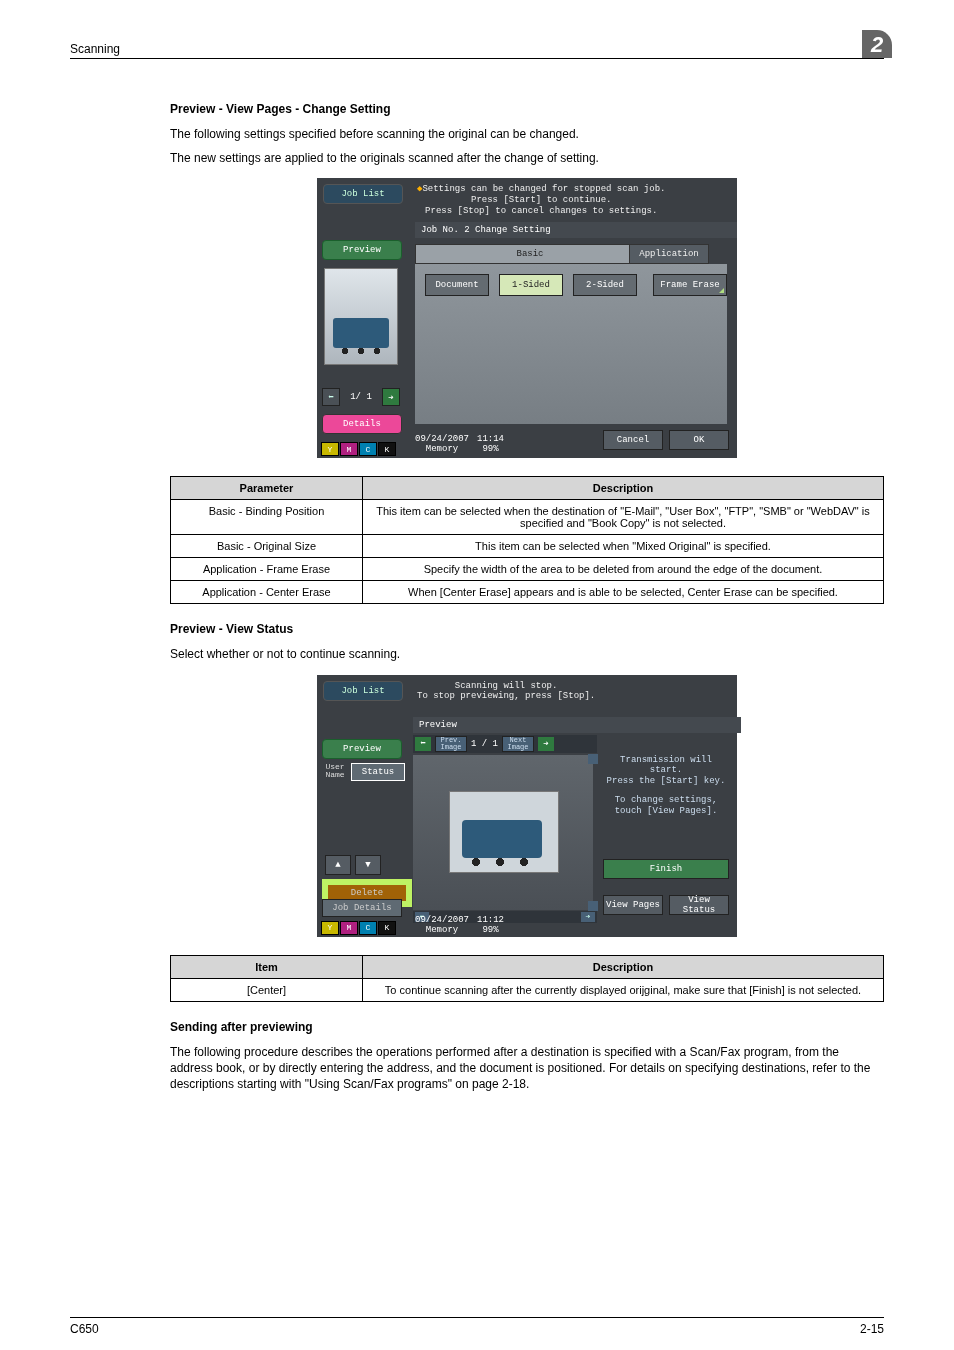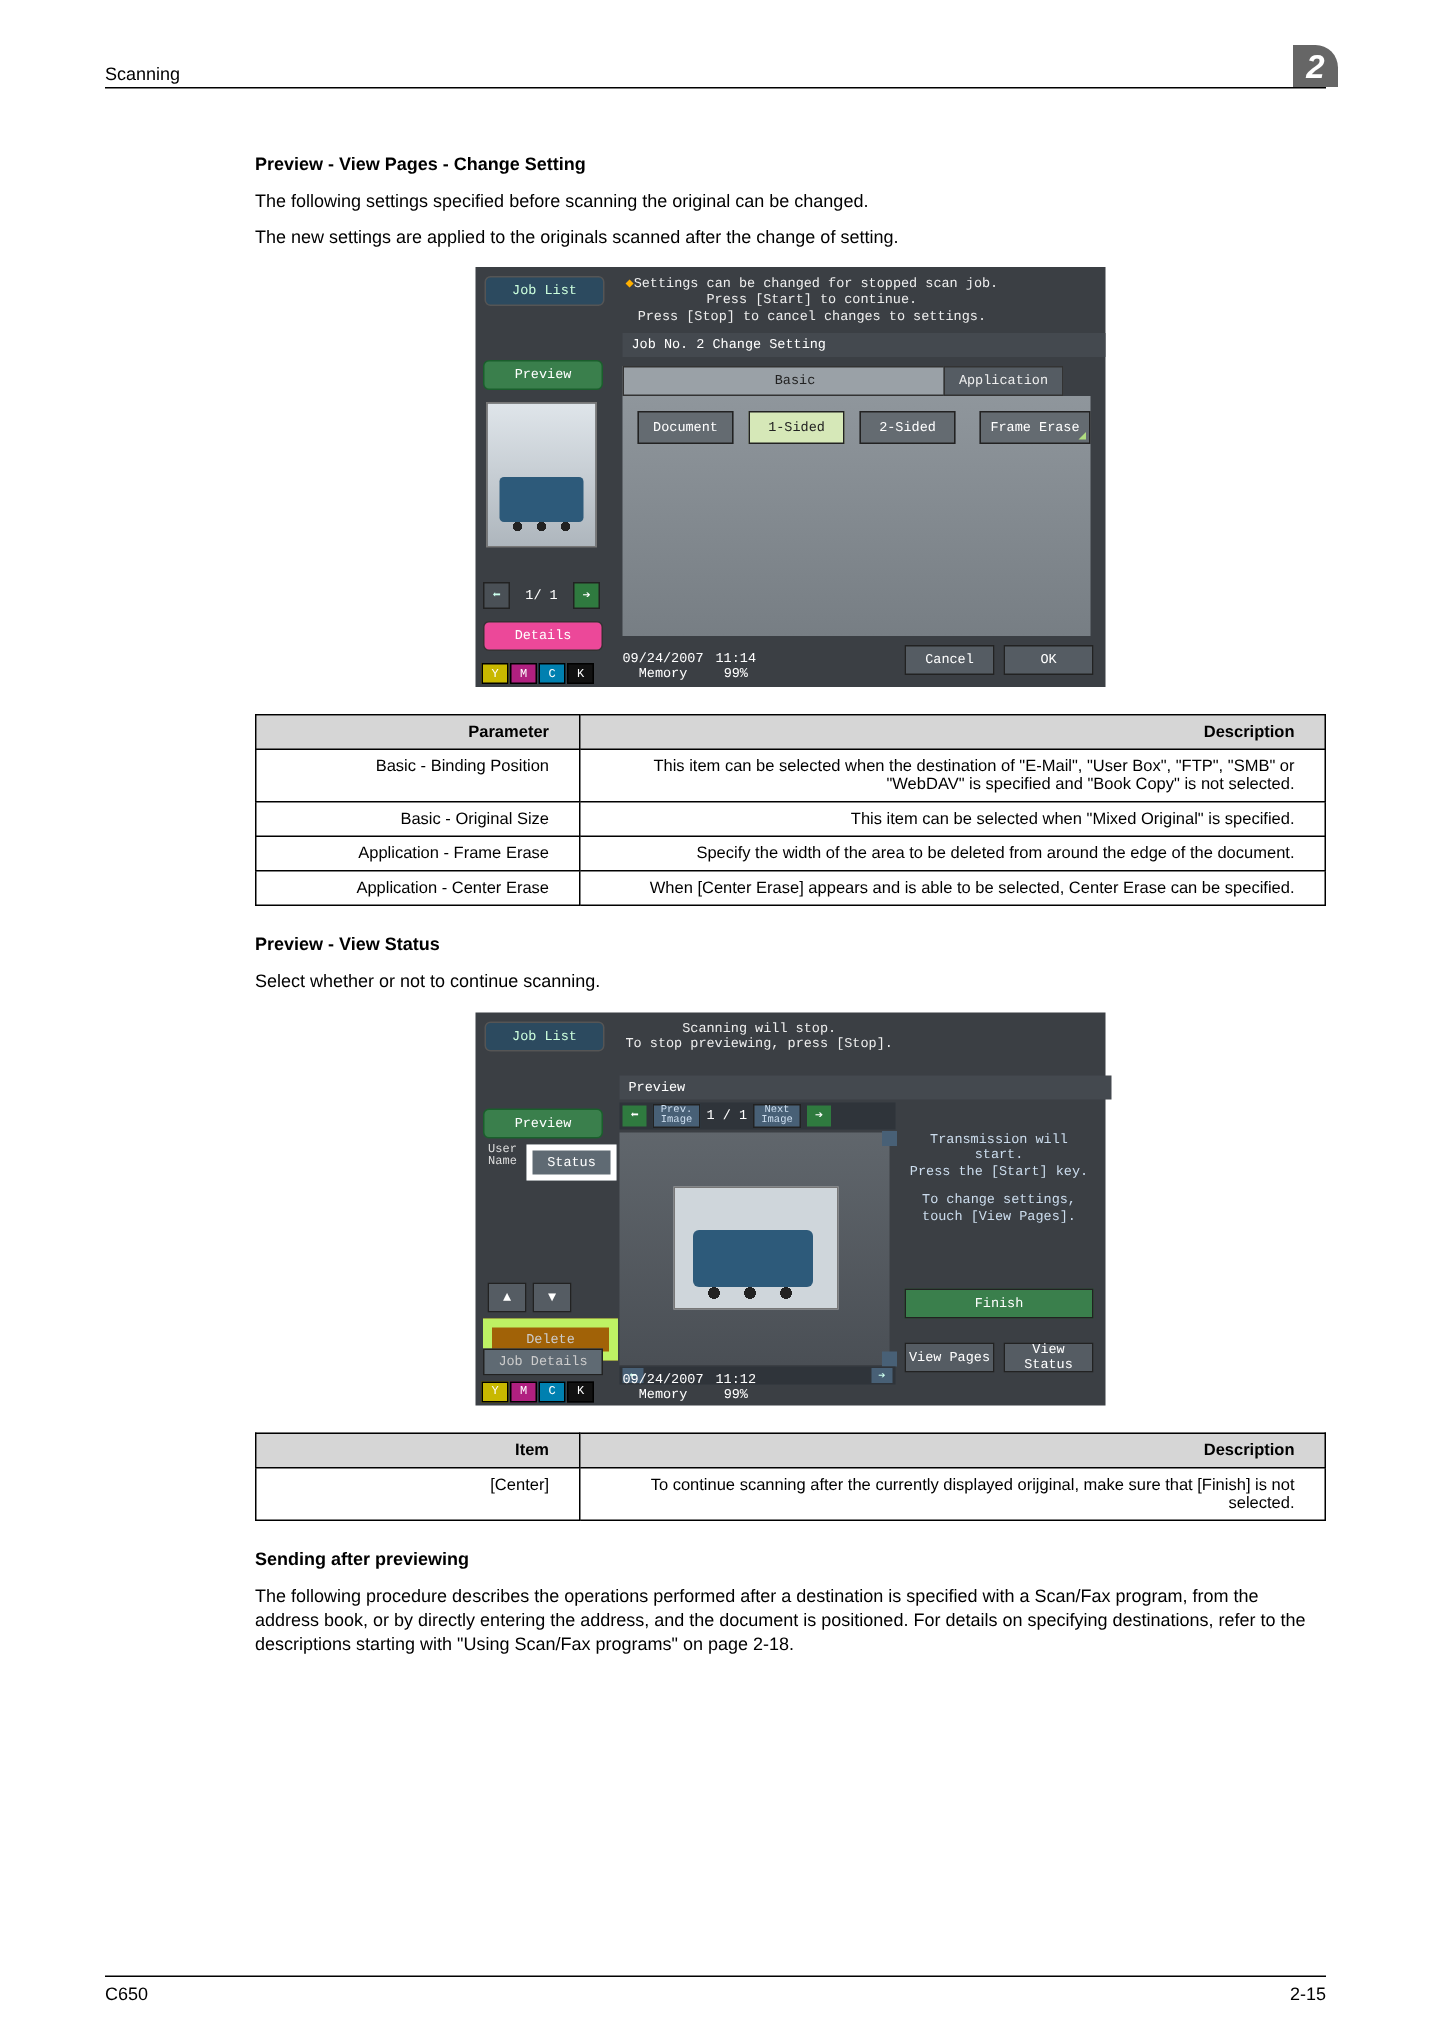--- a/index.html
+++ b/index.html
@@ -117,21 +117,21 @@
     font-family: "Courier New", monospace;
     color: #ddd;
     font-size: 9px;
   }
   .sh2-top { position:absolute; left:100px; top:6px; color:#eee; line-height:1.2;}
   .joblist2 { left:6px; top:6px; }
   .preview2 { left:5px; top:64px; }
   .status-btn {
     position: absolute; left: 34px; top: 88px;
     width: 52px; height: 16px;
-    background:#5f6a73; border:4px solid #ffffff; color:#fff;
+    background:#5f6a73; border:1px solid #ffffff; color:#fff;
     display:flex;align-items:center;justify-content:center; font-size:9px;
   }
   .username-lbl { position:absolute; left:5px; top:88px; width:26px; font-size:8px; color:#ddd; line-height:1;}
   .scroll-btn { position:absolute; width:24px; height:18px; background:#555c63; border:1px solid #222; color:#fff; display:flex;align-items:center;justify-content:center;}
   .scroll-up { left:8px; top:180px;} .scroll-dn { left:38px; top:180px;}
   .delete-btn { position:absolute; left:5px; top:204px; width:78px; height:16px; background:#a16207;border:6px solid #bef264;color:#ccc;display:flex;align-items:center;justify-content:center;font-size:9px;text-align:right;}
   .jobdet-btn { position:absolute; left:5px; top:224px; width:78px; height:16px; background:#5f6a73;border:1px solid #222;color:#ccc;display:flex;align-items:center;justify-content:center;font-size:9px;}
 
   .sh2-prev-bar { position:absolute; left:96px; top:42px; width:316px; height:16px; background:#44494f; color:#fff; display:flex;align-items:center; padding:0 6px;}
   .sh2-pager { position:absolute; left:96px; top:60px; width:180px; height:18px; display:flex; align-items:center; gap:4px; background:#2f343a; padding:0 2px;}
@@ -159,22 +159,22 @@
 
   
   table.desc {
     width: 100%;
     border-collapse: collapse;
     font-size: 11px;
     margin-top: 6px;
   }
   table.desc th, table.desc td {
     border: 1px solid #000;
-    padding: 5px 20px;
-    text-align: right;
+    padding: 5px 8px;
+    text-align: center;
     vertical-align: top;
   }
   table.desc th { background: #d6d6d6; font-weight: bold; }
   table.desc td.k { width: 175px; }
 
   .footer {
     position: absolute;
     left: 70px; right: 70px; bottom: 14px;
     border-top: 1px solid #000;
     padding-top: 4px;

